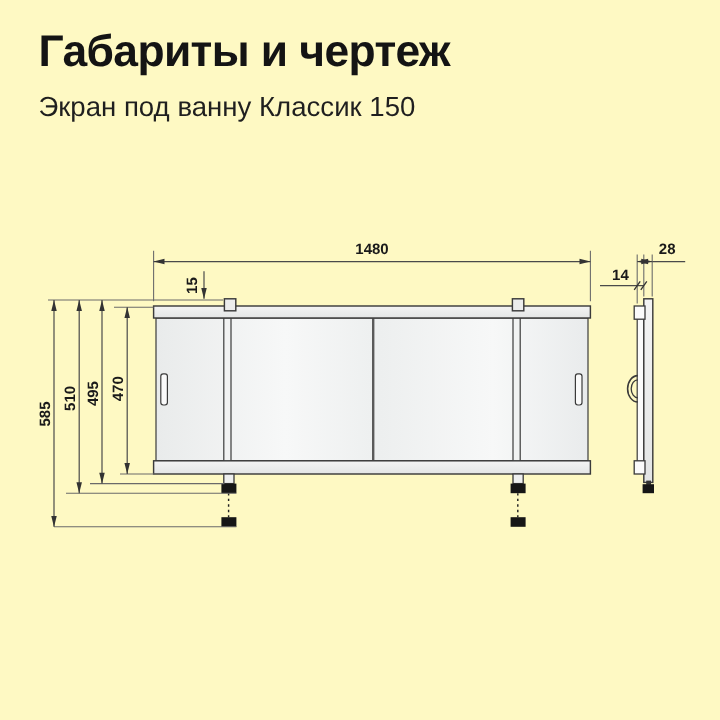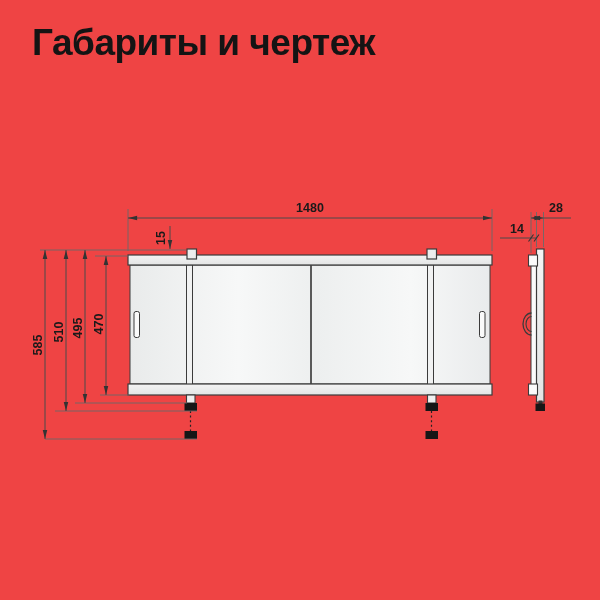--- a/index.html
+++ b/index.html
@@ -1,17 +1,17 @@
 <!DOCTYPE html>
 <html><head>
 <meta charset="utf-8">
 <style>
   html,body{margin:0;padding:0;background:#fff;}
   .canvas{
-    position:relative;width:600px;height:600px;background:#ef4444;
+    position:relative;width:600px;height:600px;background:#fef9c3;
     font-family:"Liberation Sans",sans-serif;overflow:hidden;
   }
   .page-title{
     position:absolute;left:32px;top:22px;margin:0;
     font-size:37px;font-weight:700;color:#141414;letter-spacing:-0.5px;
     font-family:"Liberation Sans",sans-serif;
   }
   .page-subtitle{
     position:absolute;left:32px;top:76px;
     font-size:23px;font-weight:400;color:#1f1f1f;
@@ -24,20 +24,21 @@
   .outline{stroke:#3b3b3b;}
   .dimline{stroke:#4a4a4a;stroke-width:1;fill:none;}
   .extline{stroke:#6a6a6a;stroke-width:0.9;fill:none;}
 </style>
 </head>
 <body>
 
 <div class="canvas">
 
   <h1 class="page-title">Габариты и чертеж</h1>
+  <div class="page-subtitle">Экран под ванну Классик 150</div>
 
   <svg class="drawing" width="600" height="600" viewBox="0 0 600 600">
     <defs>
       <linearGradient id="panelGrad" x1="0" y1="0" x2="1" y2="0">
         <stop offset="0" stop-color="#e9ebeb"></stop>
         <stop offset="0.30" stop-color="#f7f8f8"></stop>
         <stop offset="0.52" stop-color="#edefef"></stop>
         <stop offset="0.78" stop-color="#f7f8f8"></stop>
         <stop offset="1" stop-color="#e9ebec"></stop>
       </linearGradient>

